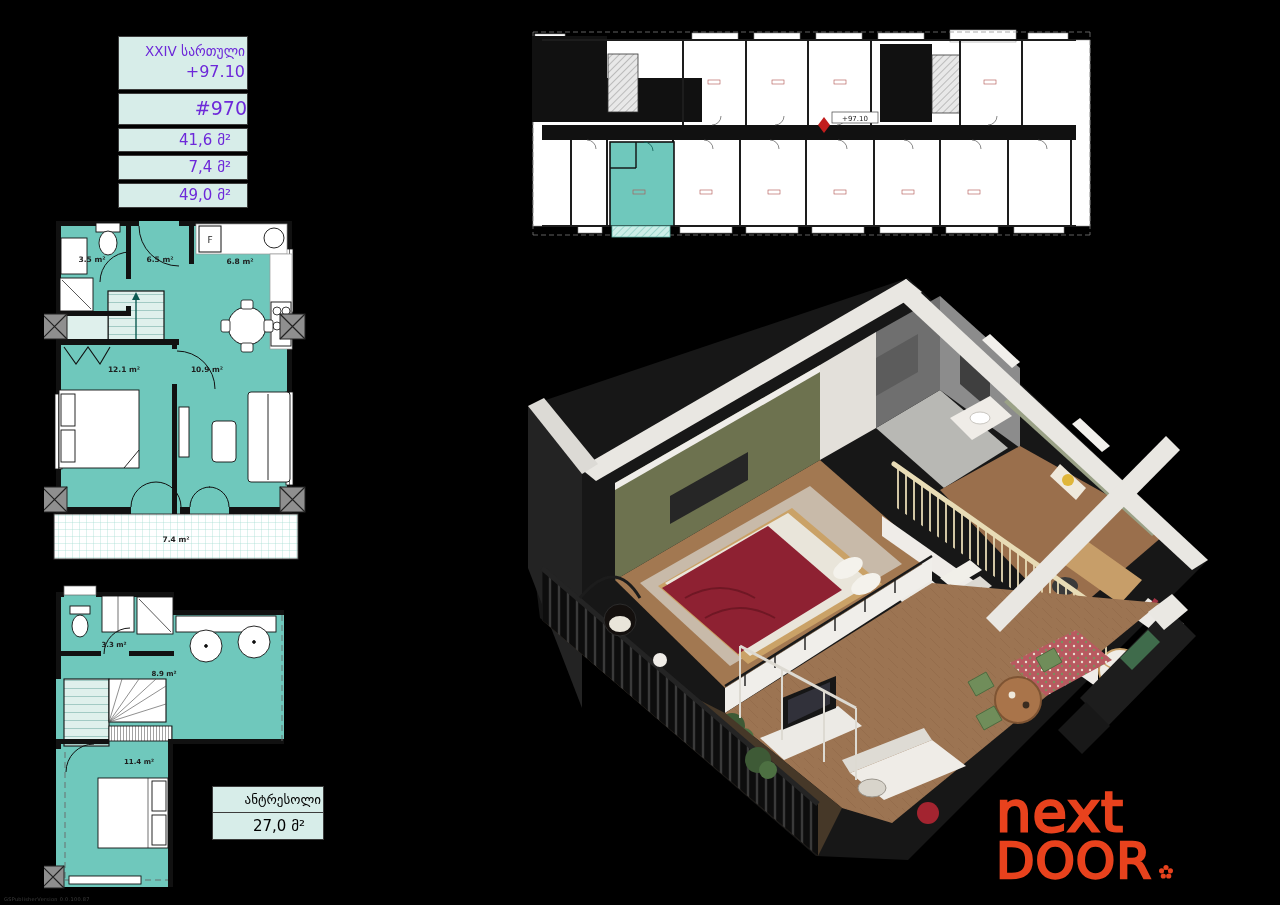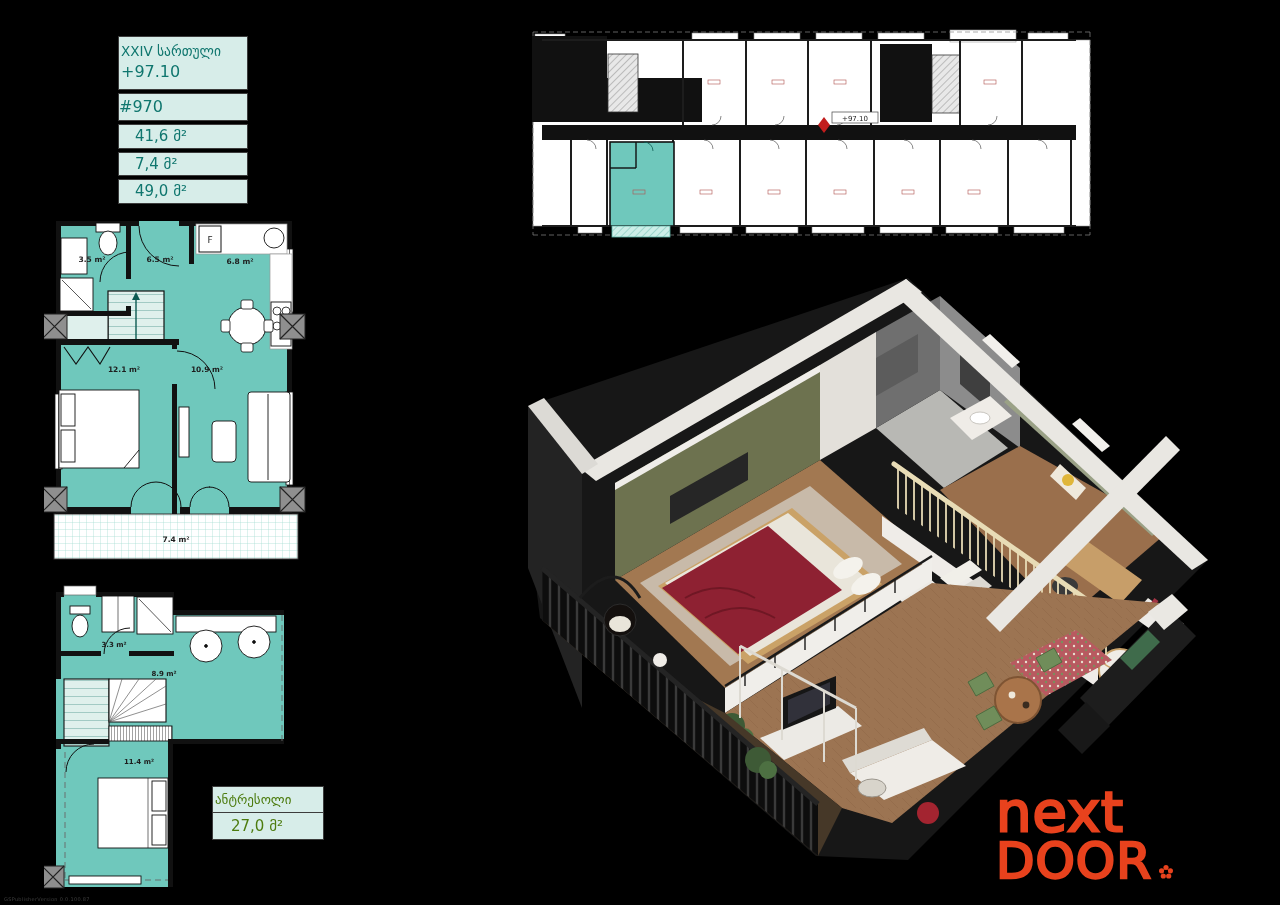--- a/index.html
+++ b/index.html
@@ -2,30 +2,30 @@
 <html><head>
 <meta charset="utf-8">
 <style>
   html,body{margin:0;padding:0;background:#000;}
   .canvas{position:relative;width:1280px;height:905px;background:#000;overflow:hidden;
           font-family:"DejaVu Sans",sans-serif;}
   svg text{font-family:"DejaVu Sans",sans-serif;}
 
   
   .info-table{position:absolute;left:118px;top:36px;width:130px;}
-  .it-row{background:#d7ede9;border:1.6px solid #3c3c3c;color:#0f766e;text-align:left;
+  .it-row{background:#d7ede9;border:1.6px solid #3c3c3c;color:#6d28d9;text-align:right;
           margin-bottom:3px;line-height:1.25;}
   .it-title{font-size:13.5px;padding:6px 2px 7px;}
   .it-title .elev{font-size:16px;margin-top:2px;}
-  .it-num{font-size:16px;padding:3px 0;}
+  .it-num{font-size:19px;padding:3px 0;}
   .it-area{font-size:15px;padding:2px 16px;}
 
   
   .mezz-table{position:absolute;left:212px;top:786px;width:112px;}
-  .mz-row{background:#d7ede9;border:1.5px solid #3c3c3c;color:#4d7c0f;text-align:left;}
+  .mz-row{background:#d7ede9;border:1.5px solid #3c3c3c;color:#000000;text-align:right;}
   .mz-name{font-size:13px;padding:5px 2px;border-bottom:none;}
   .mz-area{font-size:15px;padding:4px 18px;border-top:1px solid #3c3c3c;}
 
   .plan{position:absolute;}
 
   
   .logo{position:absolute;left:996px;top:786px;color:#e8421d;line-height:0.92;
         font-weight:normal;}
   .logo-next{font-size:56px;letter-spacing:1px;-webkit-text-stroke:2.5px #e8421d;}
   .logo-door{font-size:50px;letter-spacing:1px;-webkit-text-stroke:2.5px #e8421d;display:flex;align-items:flex-end;justify-content:center;}

